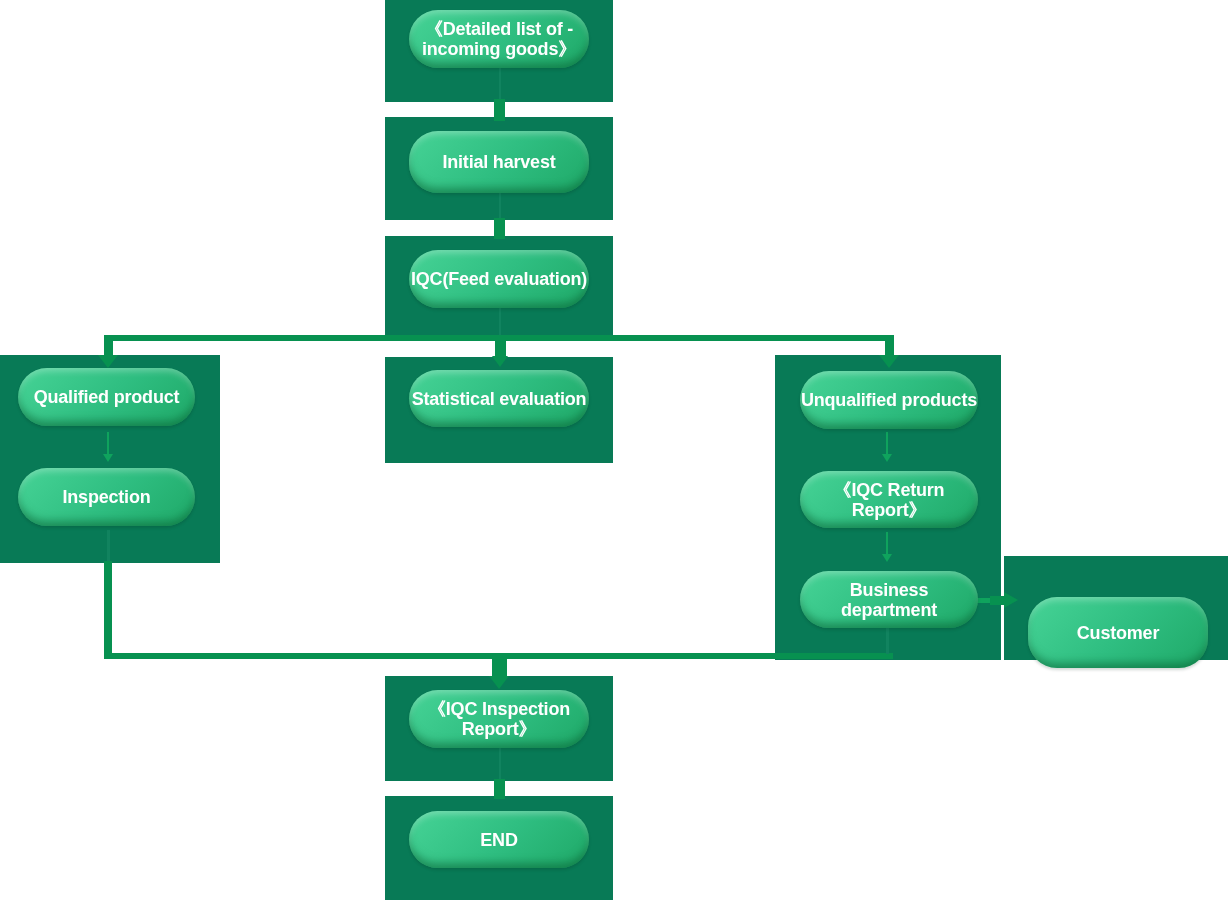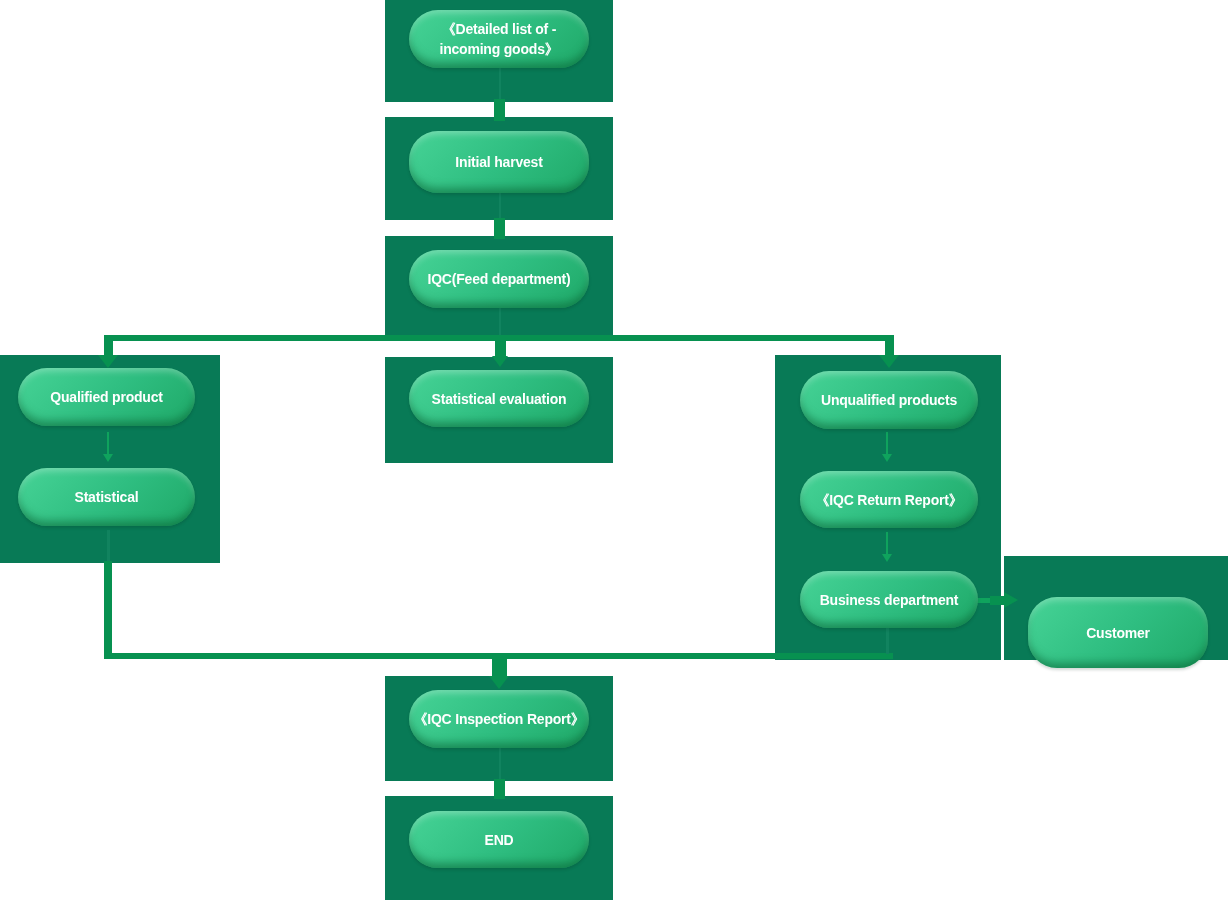--- a/index.html
+++ b/index.html
@@ -23,21 +23,21 @@
     background: linear-gradient(135deg, var(--pill-grad-a, #46d396) 0%, var(--pill-grad-b, #2fbe81) 52%, var(--pill-grad-c, #1fa968) 100%);
     box-shadow: inset 0 -7px 9px -2px rgba(8, 95, 50, 0.55),
                 inset 0 5px 7px -2px rgba(255, 255, 255, 0.30),
                 0 2px 3px rgba(0, 40, 20, 0.18);
     display: flex;
     align-items: center;
     justify-content: center;
   }
   .pill .label {
     color: var(--node-text, #ffffff);
-    font-size: 14px;
+    font-size: 18px;
     font-weight: 700;
     line-height: 20px;
     text-align: center;
     white-space: pre-line;
     letter-spacing: -0.2px;
   }
   .conn { position: absolute; z-index: 2; background: var(--connector, #079150); }
   .conn.subtle { background: var(--connector-subtle, #11835f); }
   .conn.inner { background: var(--inner-arrow, #0fa35d); }
   .tri { position: absolute; z-index: 2; width: 0; height: 0; background: none; }
@@ -113,30 +113,30 @@
   <div class="conn" style="left:494px;top:779px;width:11px;height:20px;"></div>
 
   <div class="pill" style="left:409px;top:10px;width:180px;height:58px;">
     <span class="label">《Detailed list of -
 incoming goods》</span>
   </div>
   <div class="pill" style="left:409px;top:131px;width:180px;height:62px;">
     <span class="label">Initial harvest</span>
   </div>
   <div class="pill" style="left:409px;top:250px;width:180px;height:58px;">
-    <span class="label">IQC(Feed department)</span>
+    <span class="label">IQC(Feed evaluation)</span>
   </div>
   <div class="pill" style="left:409px;top:370px;width:180px;height:57px;">
     <span class="label">Statistical evaluation</span>
   </div>
   <div class="pill" style="left:18px;top:368px;width:177px;height:58px;justify-content:center;">
     <span class="label">Qualified product</span>
   </div>
   <div class="pill" style="left:18px;top:468px;width:177px;height:58px;">
-    <span class="label">Statistical</span>
+    <span class="label">Inspection</span>
   </div>
   <div class="pill" style="left:800px;top:371px;width:178px;height:58px;">
     <span class="label">Unqualified products</span>
   </div>
   <div class="pill" style="left:800px;top:471px;width:178px;height:57px;justify-content:center;">
     <span class="label">《IQC Return Report》</span>
   </div>
   <div class="pill" style="left:800px;top:571px;width:178px;height:57px;">
     <span class="label">Business department</span>
   </div>

